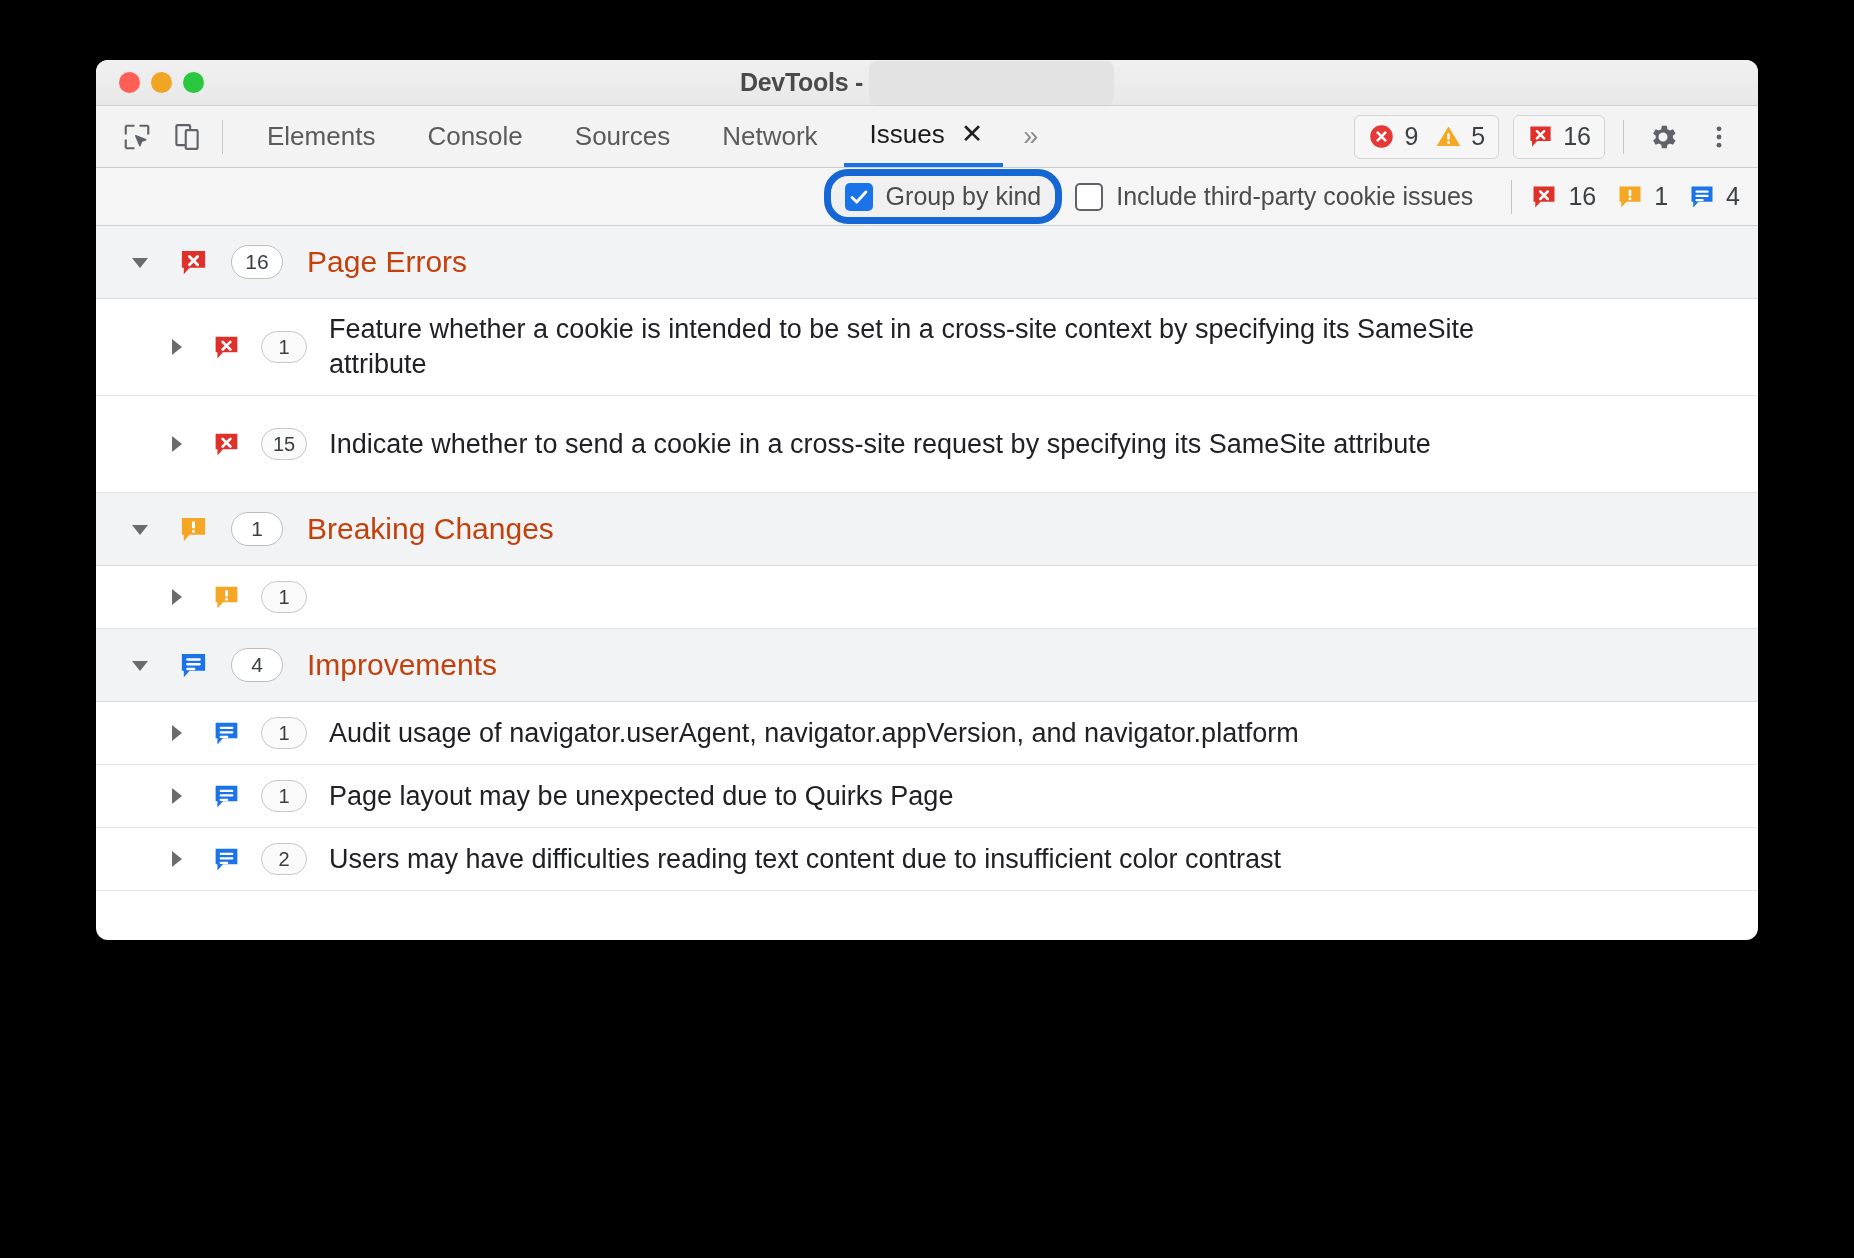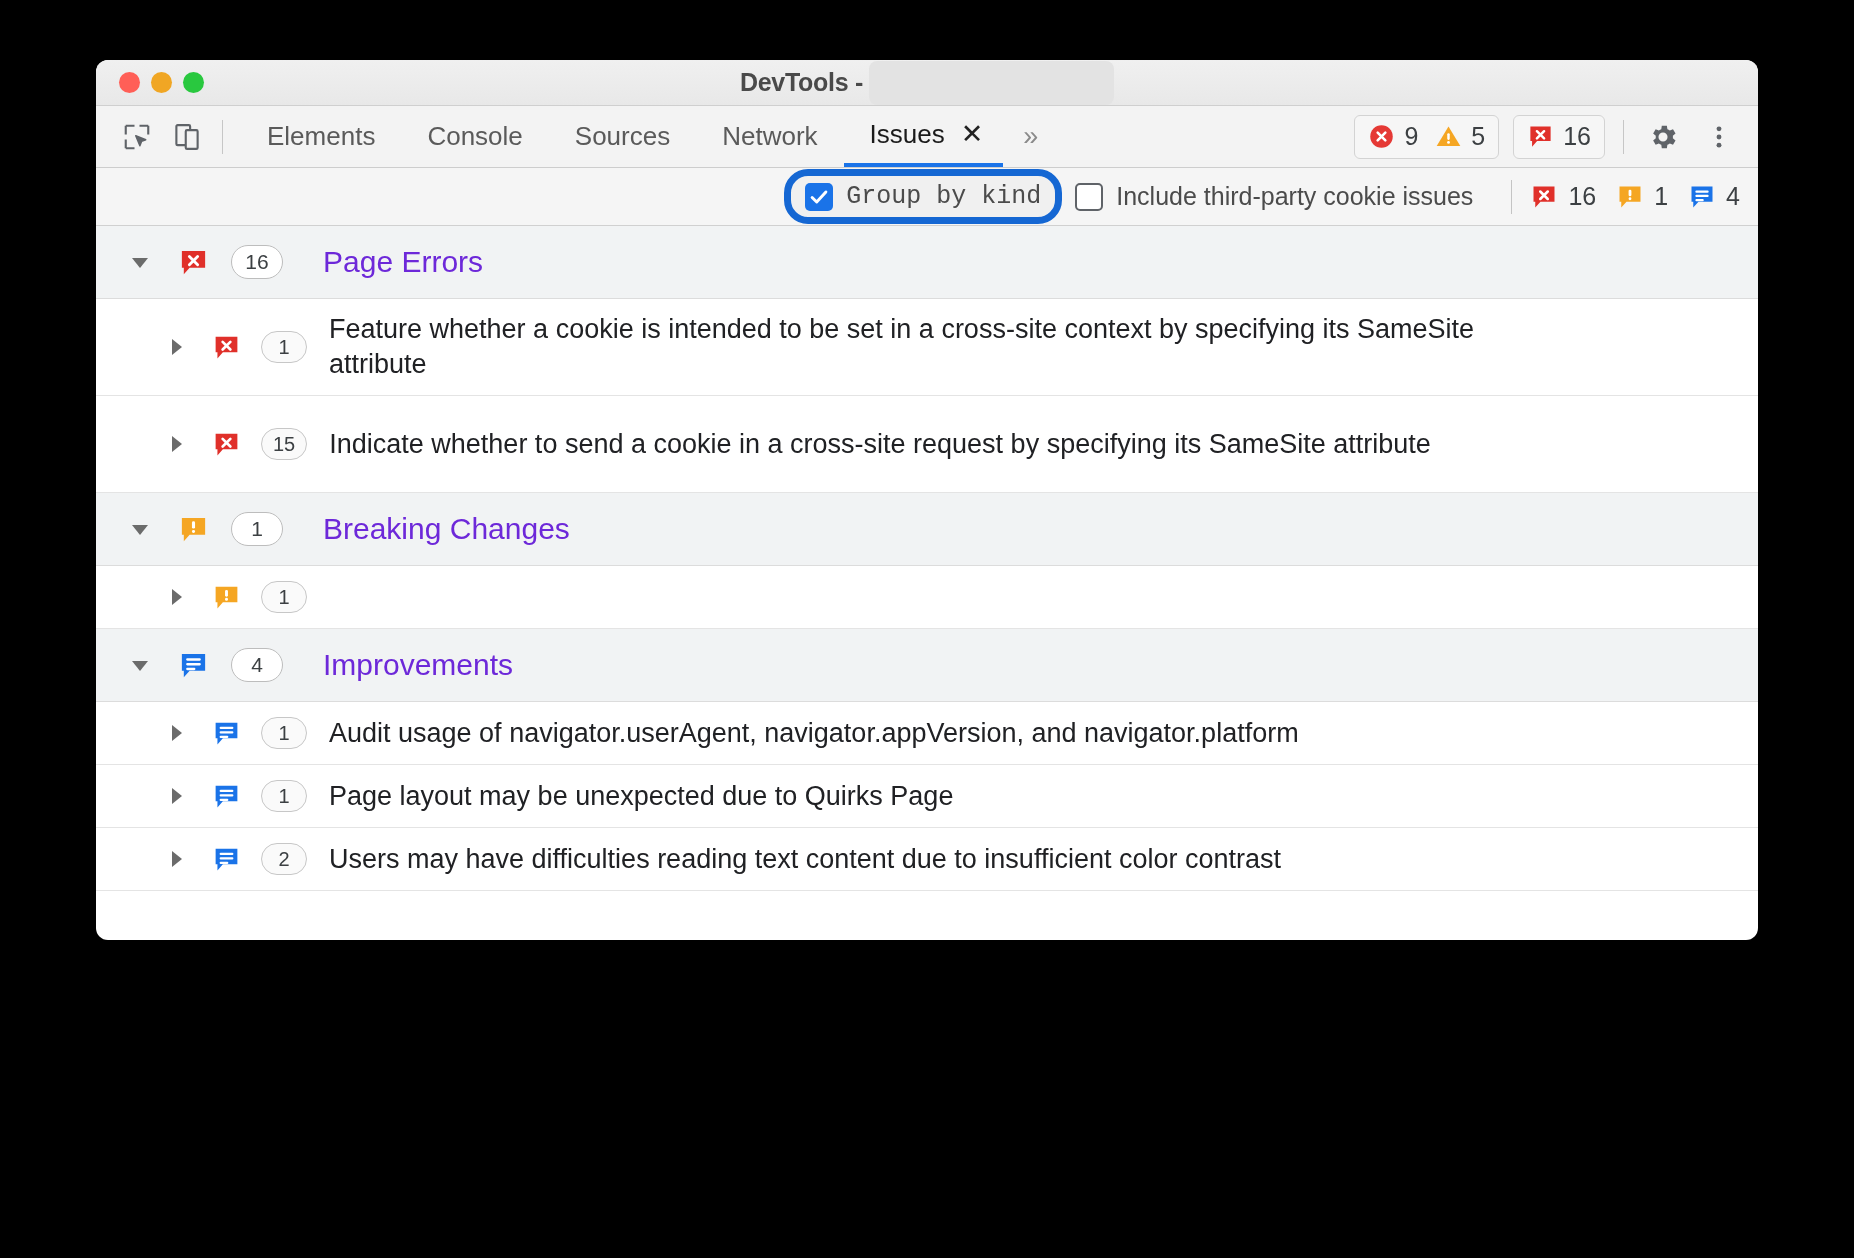--- a/index.html
+++ b/index.html
@@ -147,21 +147,20 @@
     display: flex; align-items: center; gap: 13px;
     padding: 6px 14px;
     border-radius: 8px;
     position: relative;
   }
   .chk-group.highlighted {
     outline: 7px solid #1567d3;
     outline-offset: 0px;
     border-radius: 17px;
     background: #f0f0f0;
-    font-family: Liberation Mono, monospace;
   }
   .chkbox {
     width: 28px; height: 28px;
     border-radius: 5px;
     display:flex;align-items:center;justify-content:center;
     flex: 0 0 auto;
   }
   .chkbox.checked { background: #1a73e8; }
   .chkbox.unchecked { background: #fff; border: 2px solid #5f6368; }
   .chk-label { font-size: 25px; color: #4b4b4b; white-space: nowrap; }
@@ -198,22 +197,22 @@
     border: 1px solid #bdbdbd;
     background: #fff;
     display:flex; align-items:center; justify-content:center;
     font-size: 21px;
     color: #3c4043;
     margin-left: 22px;
     padding: 0 11px;
   }
   .group-title {
     font-size: 30px;
-    color: #6d28d9;
-    margin-left: 40px;
+    color: #c2410c;
+    margin-left: 24px;
   }
 
   .issue-row {
     display: flex; align-items: center;
     min-height: 63px;
     background: #fff;
     border-bottom: 1px solid #e4e4e4;
     padding: 10px 20px 10px 66px;
   }
   .issue-row .pill {

